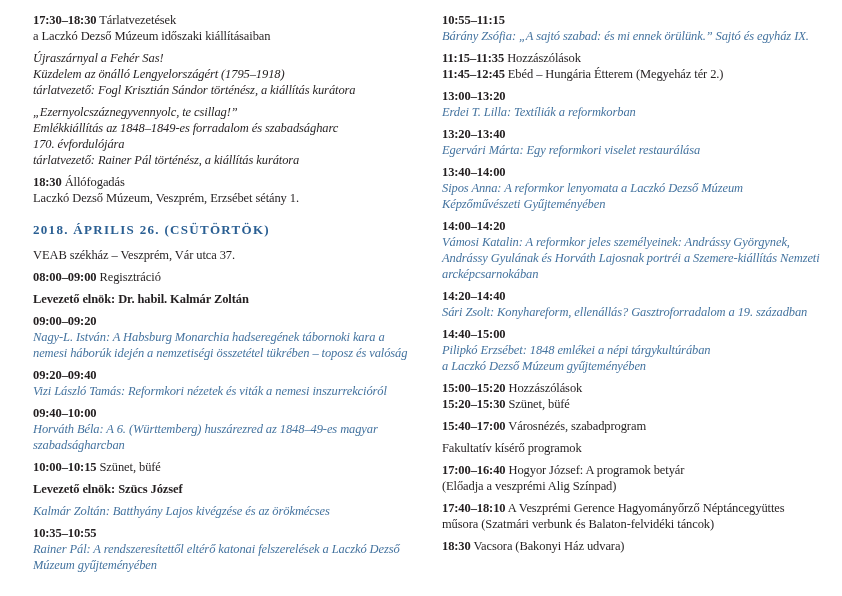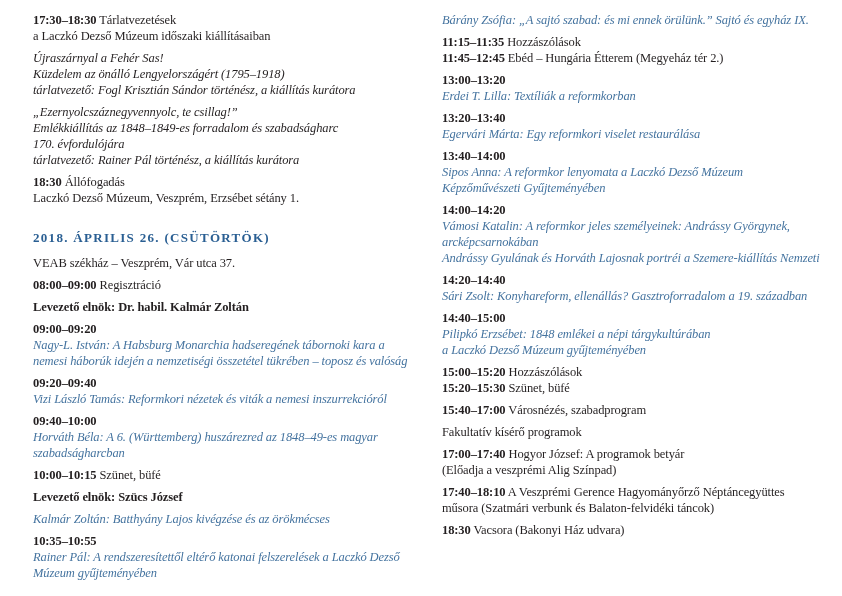--- a/index.html
+++ b/index.html
@@ -19,21 +19,21 @@
   }
   .col {
     position: absolute;
     top: 12px;
     width: 400px;
   }
   .col-left  { left: 33px; }
   .col-right { left: 442px; }
 
   .block { margin-bottom: 6px; }
-  .blk-heading { margin-top: 24px; margin-bottom: 9px; }
+  .blk-heading { margin-top: 16px; margin-bottom: 9px; }
 
   .line {
     line-height: 16px;
     white-space: nowrap;
     letter-spacing: -0.1px;
   }
 
   .s-n { }
   .s-b { font-weight: bold; }
   .s-i { font-style: italic; }
@@ -105,20 +105,21 @@
         <div class="line"><span class="s-t">Kalmár Zoltán: Batthyány Lajos kivégzése és az örökmécses</span></div>
       </div>
       <div class="block">
         <div class="line"><span class="s-b">10:35–10:55</span></div>
         <div class="line"><span class="s-t">Rainer Pál: A rendszeresítettől eltérő katonai felszerelések a Laczkó Dezső</span></div>
         <div class="line"><span class="s-t">Múzeum gyűjteményében</span></div>
       </div>
     </div>
   <div class="col col-right" id="col-right">
       <div class="block">
+        <div class="line"><span class="s-b">10:55–11:15</span></div>
         <div class="line"><span class="s-t">Bárány Zsófia: „A sajtó szabad: és mi ennek örülünk.” Sajtó és egyház IX.</span></div>
       </div>
       <div class="block">
         <div class="line"><span class="s-b">11:15–11:35</span><span class="s-n"> Hozzászólások</span></div>
         <div class="line"><span class="s-b">11:45–12:45</span><span class="s-n"> Ebéd – Hungária Étterem (Megyeház tér 2.)</span></div>
       </div>
       <div class="block">
         <div class="line"><span class="s-b">13:00–13:20</span></div>
         <div class="line"><span class="s-t">Erdei T. Lilla: Textíliák a reformkorban</span></div>
       </div>
@@ -127,22 +128,22 @@
         <div class="line"><span class="s-t">Egervári Márta: Egy reformkori viselet restaurálása</span></div>
       </div>
       <div class="block">
         <div class="line"><span class="s-b">13:40–14:00</span></div>
         <div class="line"><span class="s-t">Sipos Anna: A reformkor lenyomata a Laczkó Dezső Múzeum</span></div>
         <div class="line"><span class="s-t">Képzőművészeti Gyűjteményében</span></div>
       </div>
       <div class="block">
         <div class="line"><span class="s-b">14:00–14:20</span></div>
         <div class="line"><span class="s-t">Vámosi Katalin: A reformkor jeles személyeinek: Andrássy Györgynek,</span></div>
+        <div class="line"><span class="s-t">Andrássy Gyulának és Horváth Lajosnak portréi a Szemere-kiállítás Nemzeti</span></div>
         <div class="line"><span class="s-t">arcképcsarnokában</span></div>
-        <div class="line"><span class="s-t">Andrássy Gyulának és Horváth Lajosnak portréi a Szemere-kiállítás Nemzeti</span></div>
       </div>
       <div class="block">
         <div class="line"><span class="s-b">14:20–14:40</span></div>
         <div class="line"><span class="s-t">Sári Zsolt: Konyhareform, ellenállás? Gasztroforradalom a 19. században</span></div>
       </div>
       <div class="block">
         <div class="line"><span class="s-b">14:40–15:00</span></div>
         <div class="line"><span class="s-t">Pilipkó Erzsébet: 1848 emlékei a népi tárgykultúrában</span></div>
         <div class="line"><span class="s-t">a Laczkó Dezső Múzeum gyűjteményében</span></div>
       </div>
@@ -150,21 +151,21 @@
         <div class="line"><span class="s-b">15:00–15:20</span><span class="s-n"> Hozzászólások</span></div>
         <div class="line"><span class="s-b">15:20–15:30</span><span class="s-n"> Szünet, büfé</span></div>
       </div>
       <div class="block">
         <div class="line"><span class="s-b">15:40–17:00</span><span class="s-n"> Városnézés, szabadprogram</span></div>
       </div>
       <div class="block">
         <div class="line"><span class="s-n">Fakultatív kísérő programok</span></div>
       </div>
       <div class="block">
-        <div class="line"><span class="s-b">17:00–17:40</span><span class="s-n"> Hogyor József: A programok betyár</span></div>
+        <div class="line"><span class="s-b">17:00–16:40</span><span class="s-n"> Hogyor József: A programok betyár</span></div>
         <div class="line"><span class="s-n">(Előadja a veszprémi Alig Színpad)</span></div>
       </div>
       <div class="block">
         <div class="line"><span class="s-b">17:40–18:10</span><span class="s-n"> A Veszprémi Gerence Hagyományőrző Néptáncegyüttes</span></div>
         <div class="line"><span class="s-n">műsora (Szatmári verbunk és Balaton-felvidéki táncok)</span></div>
       </div>
       <div class="block">
         <div class="line"><span class="s-b">18:30</span><span class="s-n"> Vacsora (Bakonyi Ház udvara)</span></div>
       </div>
     </div>

